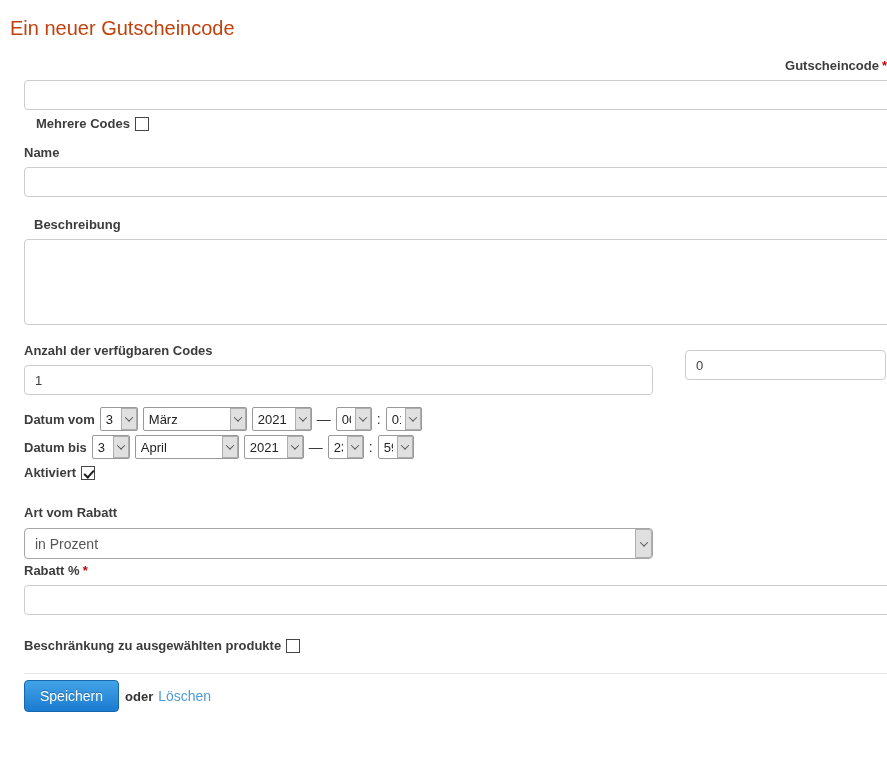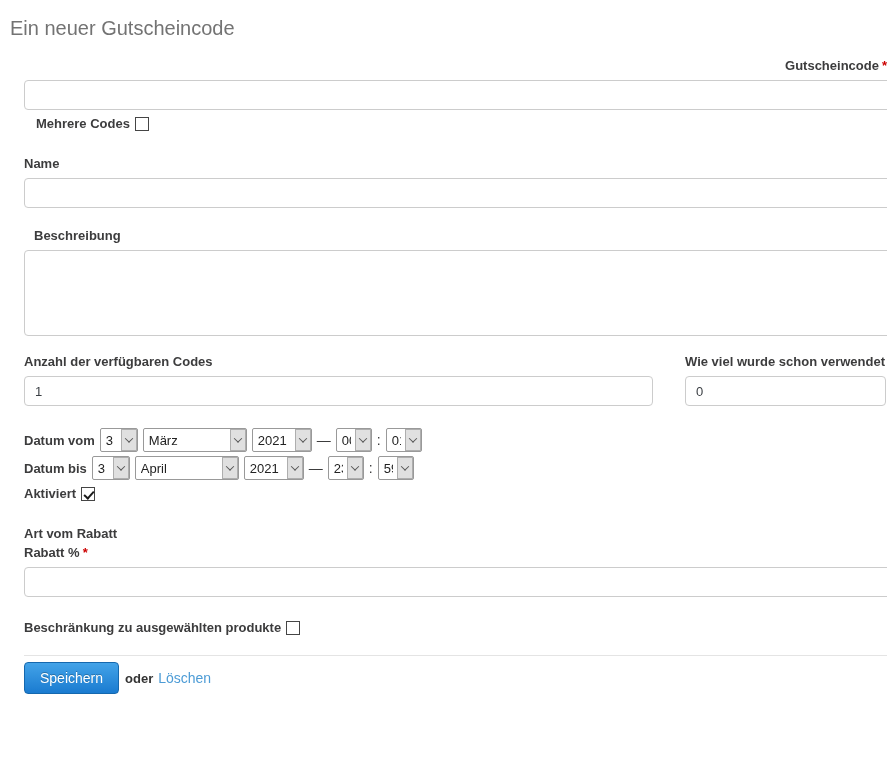--- a/index.html
+++ b/index.html
@@ -8,21 +8,21 @@
     width: 887px; height: 760px;
     overflow: hidden;
     background: #ffffff;
     font-family: "Liberation Sans", sans-serif;
   }
   .page-title {
     margin: 16px 0 0 10px;
     font-size: 20px;
     line-height: 24px;
     font-weight: 400;
-    color: #737373;
+    color: #c2410c;
   }
   .form { margin-left: 24px; }
 
   .field-label {
     display: block;
     font-size: 13px;
     font-weight: 700;
     color: #3c3c3d;
     line-height: 15px;
   }
@@ -78,21 +78,21 @@
     transform: rotate(-48deg);
   }
 
   .two-col { display: flex; margin-top: 18px; }
   .col-left { width: 629px; }
   .col-right { margin-left: 32px; width: 202px; }
   .col-left .text-input { width: 629px; }
   .col-right .text-input { width: 201px; }
   .col-right .field-label { white-space: nowrap; }
 
-  .date-row { display: flex; align-items: center; margin-top: 22px; }
+  .date-row { display: flex; align-items: center; margin-top: 12px; }
   .date-row + .date-row { margin-top: 4px; }
   .inline-label {
     font-size: 13px; font-weight: 700; color: #3c3c3d;
     margin-right: 5px; white-space: nowrap;
   }
   .sel { position: relative; display: inline-block; height: 24px; margin-right: 5px; }
   .sel select {
     -webkit-appearance: none; appearance: none;
     width: 100%; height: 100%;
     border: 1px solid #999999;
@@ -166,33 +166,32 @@
 <div class="form">
 
   <label class="field-label mt-title-gap"><span>Gutscheincode</span><span class="req">*</span></label>
   <input type="text" class="text-input full-cut gap-8" value="" style="">
 
   <div class="checkbox-row">
     <span class="field-label">Mehrere Codes</span>
     <span class="checkbox"></span>
   </div>
 
-  <label class="field-label" style="margin-top:25px;">Name</label>
+  <label class="field-label" style="margin-top:14px;">Name</label>
   <input type="text" class="text-input full-cut gap-8" value="" style="">
 
   <label class="field-label" style="margin-top:20px;padding-left:10px;">Beschreibung</label>
   <textarea class="textarea gap-8" style=""></textarea>
 
   <div class="two-col">
     <div class="col-left">
       <label class="field-label">Anzahl der verfügbaren Codes</label>
       <input type="text" class="text-input gap-8" value="1" style="">
     </div>
     <div class="col-right">
-      <label class="field-label">Wie viel wurde schon verwendet</label>
       <input type="text" class="text-input gap-8" value="0" style="">
     </div>
   </div>
 
   <div class="date-row">
     <span class="inline-label">Datum vom</span>
     <span class="sel sel-day"><select><option>3</option></select><span class="sel-arrow">
           <i class="chev"></i>
         </span></span>
     <span class="sel sel-month"><select><option>März</option></select><span class="sel-arrow">
@@ -231,20 +230,26 @@
           <i class="chev"></i>
         </span></span>
   </div>
 
   <div class="aktiviert-row">
     <span class="field-label">Aktiviert</span>
     <span class="checkbox checked"></span>
   </div>
 
   <label class="field-label art-label">Art vom Rabatt</label>
+  <span class="sel sel-big" style="display:block;">
+    <select><option>in Prozent</option></select>
+    <span class="sel-arrow">
+        <i class="chev"></i>
+      </span>
+  </span>
 
   <label class="field-label rabatt-label"><span>Rabatt %</span><span class="req">*</span></label>
   <input type="text" class="text-input full-cut gap-8" value="" style="">
 
   <div class="beschraenkung-row">
     <span class="field-label">Beschränkung zu ausgewählten produkte</span>
     <span class="checkbox"></span>
   </div>
 
   <div class="divider"></div>

